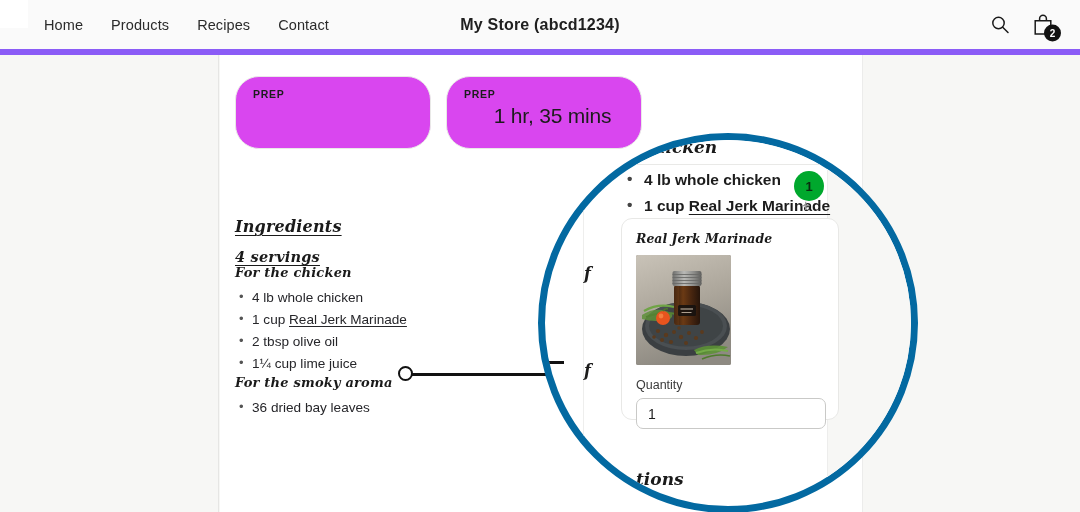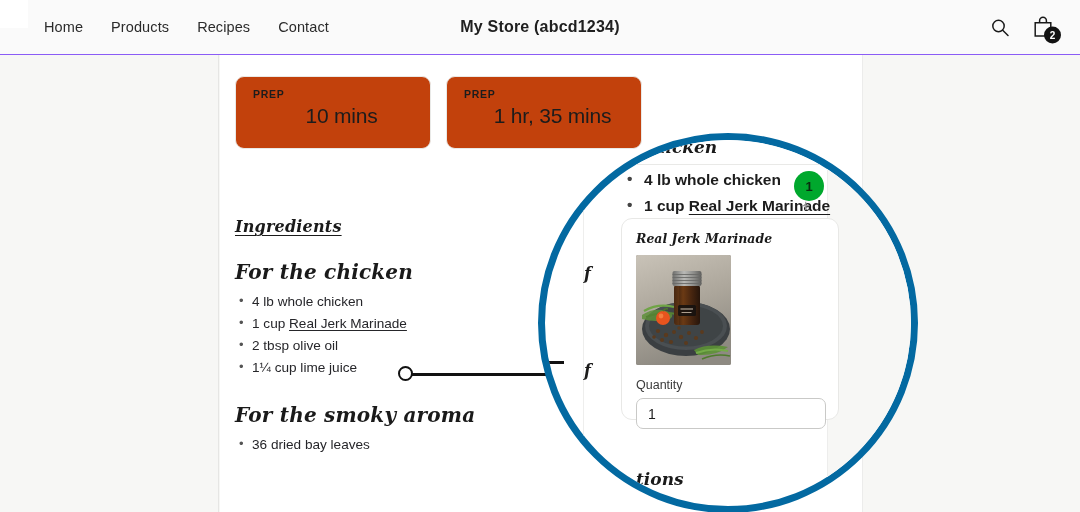--- a/index.html
+++ b/index.html
@@ -9,21 +9,21 @@
     background: #f7f7f5;
     font-family: "Liberation Sans", sans-serif;
     -webkit-font-smoothing: antialiased;
   }
   #root { position: relative; width: 1080px; height: 512px; }
 
   
   .topbar {
     position: absolute; left: 0; top: 0; width: 1080px; height: 55px;
     background: #fafafa;
-    border-bottom: 1px solid #8b5cf6;
+    border-bottom: 6px solid #8b5cf6;
     display: flex; align-items: center;
   }
   .topbar::before {
     content: ""; position: absolute; left: 0; top: 0;
     width: 28px; height: 28px; background: #ffffff;
     border-top-left-radius: 0;
   }
   .nav { display: flex; align-items: center; gap: 28px; margin-left: 44px; }
   .nav-item {
     font-size: 14.5px; color: #2b2b2b; letter-spacing: .1px;
@@ -60,40 +60,40 @@
   }
   .right-rail {
     position: absolute; left: 864px; top: 0; width: 216px; height: 457px;
     background: #f7f7f5;
   }
 
   
   .time-cards { position: absolute; left: 15px; top: 21px; display: flex; gap: 15px; }
   .time-card {
     width: 196px; height: 73px;
-    border: 1px solid #e9e9e7; border-radius: 9px;
-    background: #c2410c; padding: 11px 0 0 17px;
+    border: 1px solid #e9e9e7; border-radius: 24px;
+    background: #d946ef; padding: 11px 0 0 17px;
   }
   .time-card .label {
     font-size: 10.5px; font-weight: bold; color: #1c1c1c; letter-spacing: .7px;
   }
   .time-card .value {
     font-size: 21px; color: #1c1c1c; text-align: center; margin-top: 4px; letter-spacing: -.2px;
   }
 
   
   .recipe { position: absolute; left: 15px; top: 134px; width: 600px; }
   .script {
     font-family: "DejaVu Serif", serif;
     font-style: italic; font-weight: bold;
     color: #1a1a1a; letter-spacing: .2px;
   }
   .h-ingredients { font-size: 16px; text-decoration: underline; text-underline-offset: 3px; margin-top: 28px; }
   .h-servings { font-size: 14.5px; text-decoration: underline; text-underline-offset: 3px; margin-top: 12px; }
-  .h-group { font-size: 20px; margin-top: 24px; }
+  .h-group { font-size: 13px; }
   ul.ing { list-style: none; margin-top: 7px; }
   ul.ing li {
     position: relative; font-size: 13.6px; color: #26262a;
     padding-left: 17px; line-height: 22px;
   }
   ul.ing li::before {
     content: "•"; position: absolute; left: 4px; top: -1px;
     font-size: 13px; color: #555;
   }
   .prodlink { text-decoration: underline; text-underline-offset: 2px; color: #26262a; cursor: pointer; }
@@ -224,30 +224,30 @@
 
   <div class="body-area">
     <div class="left-rail"></div>
     <div class="right-rail"></div>
 
     <div class="content">
 
       <div class="time-cards">
         <div class="time-card">
           <div class="label">PREP</div>
-          <div class="value">10 mins</div>
         </div>
         <div class="time-card">
           <div class="label">PREP</div>
           <div class="value">1 hr, 35 mins</div>
         </div>
       </div>
 
       <div class="recipe">
         <div class="script h-ingredients">Ingredients</div>
+        <div class="script h-servings">4 servings</div>
 
         <div class="script h-group">For the chicken</div>
         <ul class="ing">
           <li>4 lb whole chicken</li>
           <li><span>1 cup </span><span class="prodlink">Real Jerk Marinade</span></li>
           <li>2 tbsp olive oil</li>
           <li>1¼ cup lime juice</li>
         </ul>
 
         <div class="script h-group">For the smoky aroma</div>

